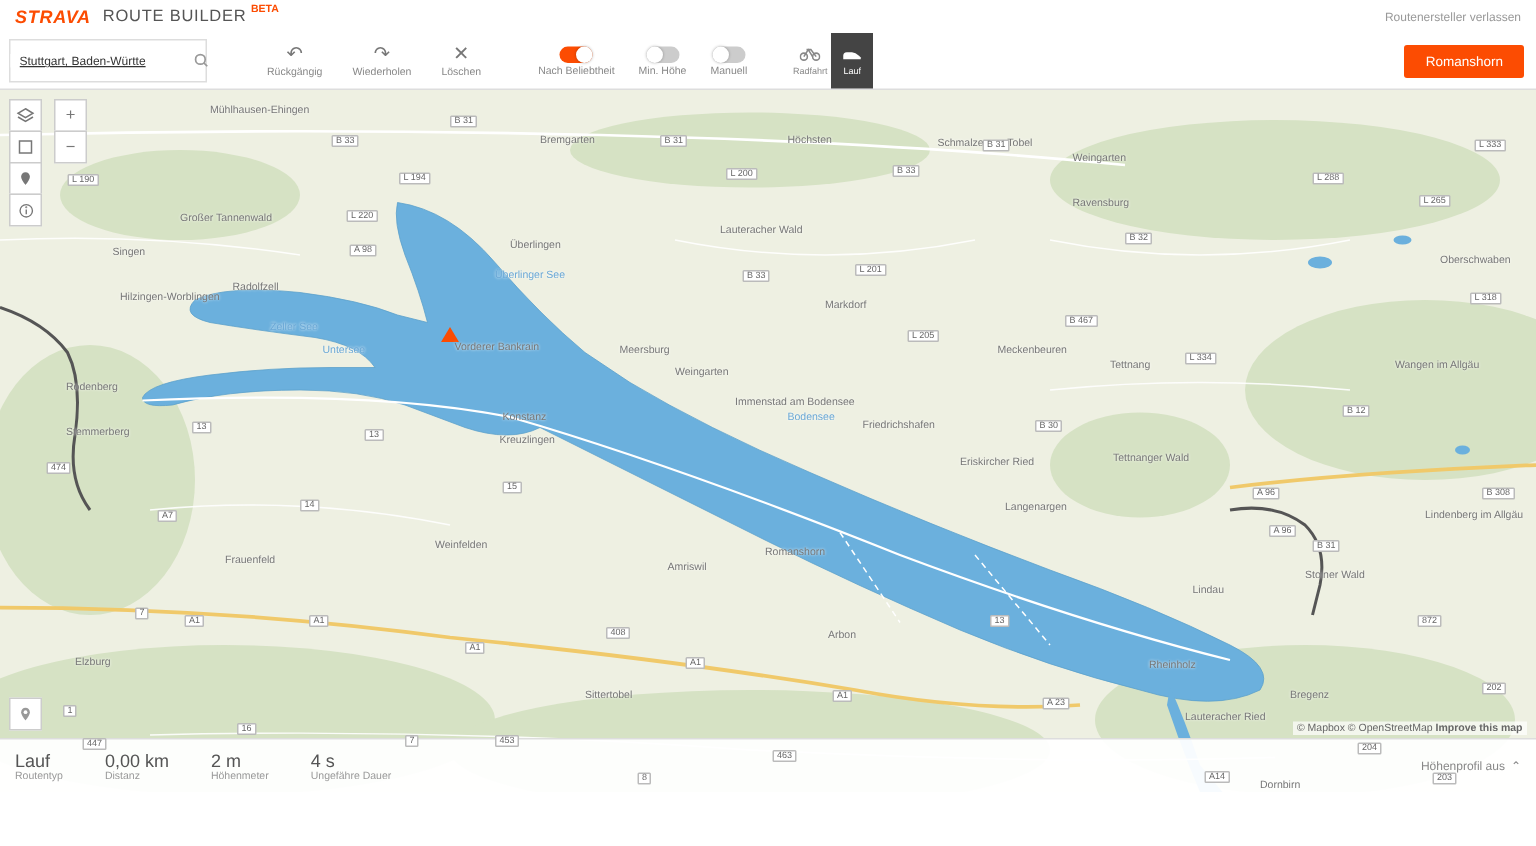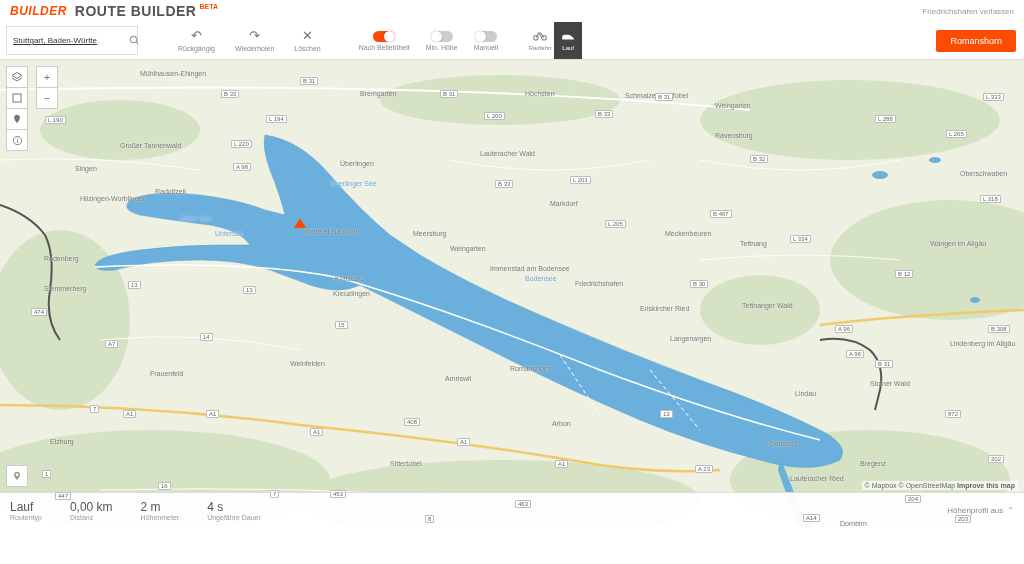--- a/index.html
+++ b/index.html
@@ -1,20 +1,20 @@
 <!DOCTYPE html>
 <html><head>
 <meta charset="utf-8">
 <style>
 * { margin: 0; padding: 0; box-sizing: border-box; font-family: -apple-system, BlinkMacSystemFont, "Segoe UI", Helvetica, Arial, sans-serif; }
 body { width: 1024px; height: 564px; overflow: hidden; background: #fff; position: relative; }
 
 .header { height: 22px; display: flex; align-items: center; padding: 0 10px; border-bottom: 0; }
 .logo { color: #fc4c02; font-weight: 800; letter-spacing: 0.5px; font-size: 12px; font-style: italic; }
-.product { color: #555; font-size: 14px; font-weight: 700; margin-left: 8px; letter-spacing: 0.5px; }
+.product { color: #555; font-size: 11px; font-weight: 400; margin-left: 8px; letter-spacing: 0.5px; }
 .beta { color: #fc4c02; font-size: 7px; font-weight: 700; margin-left: 3px; align-self: flex-start; margin-top: 3px; }
 .header-right { margin-left: auto; color: #999; font-size: 8px; }
 
 .toolbar { height: 38px; background: #fff; display: flex; align-items: stretch; border-bottom: 1px solid #ddd; }
 .search-wrap { width: 132px; border: 1px solid #ddd; margin: 4px 0 4px 6px; display: flex; align-items: center; background: #fff; }
 .search-input { border: none; outline: none; font-size: 8px; padding: 0 6px; flex: 1; color: #333; text-decoration: underline; }
 .search-btn { width: 20px; display: flex; align-items: center; justify-content: center; color: #999; }
 
 .tool-group { display: flex; align-items: center; }
 .tool { display: flex; flex-direction: column; align-items: center; justify-content: center; padding: 0 10px; color: #777; cursor: pointer; }
@@ -58,24 +58,24 @@
 
 
 .ml { position: absolute; font-size: 7px; color: #777; z-index: 5; white-space: nowrap; text-shadow: 0 0 2px #fff; }
 .mlw { color: #6aa8d6; }
 .rd { position: absolute; font-size: 6px; background: #fff; border: 1px solid #bbb; padding: 0 2px; color: #666; z-index: 5; border-radius: 1px; }
 </style>
 </head>
 <body>
 
 <div class="header">
-  <span class="logo">BUILDER</span>
+  <span class="logo">STRAVA</span>
   <span class="product">ROUTE BUILDER</span>
   <span class="beta">BETA</span>
-  <a class="header-right">Friedrichshafen verlassen</a>
+  <a class="header-right">Routenersteller verlassen</a>
 </div>
 
 <div class="toolbar">
   <div class="search-wrap">
     <input class="search-input" value="Stuttgart, Baden-Württe" style="">
     <span class="search-btn">
       <svg width="11" height="11" viewBox="0 0 24 24" fill="none" stroke="currentColor" stroke-width="2.5">
           <circle cx="10" cy="10" r="7"></circle>
           <line x1="20" y1="20" x2="15" y2="15"></line>
         </svg>

